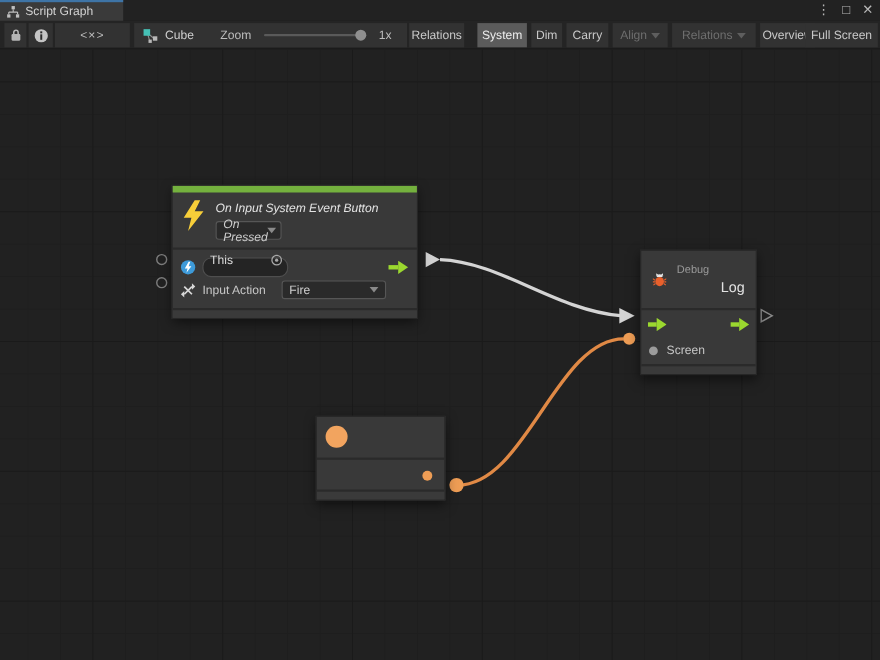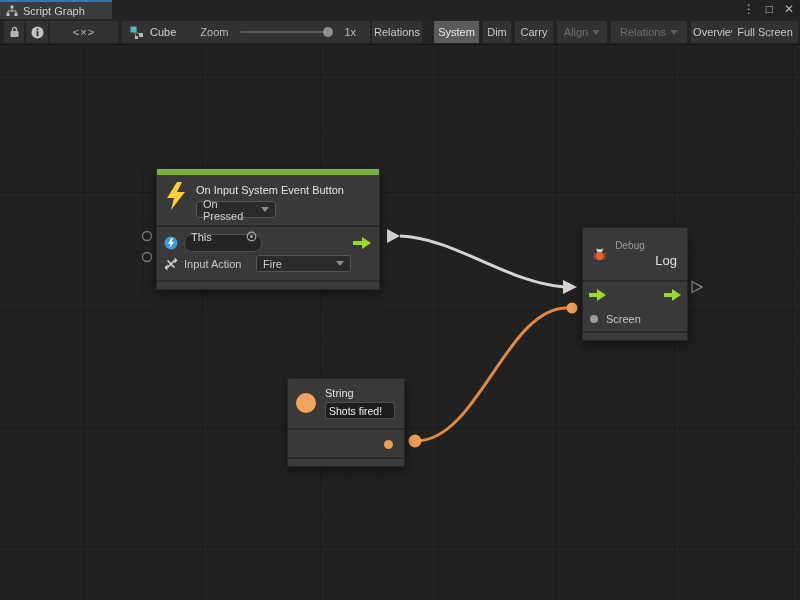--- a/index.html
+++ b/index.html
@@ -60,25 +60,25 @@
 
   
   .node { position:absolute; z-index:2; background:#393939; border:1px solid #262626;
     box-shadow:0 4px 10px rgba(0,0,0,0.5); }
   .node-footer { height:9px; border-top:2px solid #2a2a2a; background:#3a3a3a; }
   .node-body { border-top:2px solid #2a2a2a; }
 
   
   .node-event { left:156px; top:123px; width:224px; }
   .event-colorbar { height:6px; }
-  .event-header { display:flex; gap:8px; padding:6px 8px 7px 7px; align-items:flex-start; }
+  .event-header { display:flex; gap:8px; padding:6px 8px 7px 7px; align-items:flex-start;font-style:italic; }
   .event-title { color:#e3e3e3; font-size:11px; padding-top:3px; white-space:nowrap; }
   .dropdown { display:flex; align-items:center; justify-content:space-between; background:#2a2a2a;
     border:1px solid #565656; border-radius:3px; height:17px; padding:0 6px; color:#cfcfcf; }
-  .event-dropdown { width:80px; margin-top:5px; }
+  .event-dropdown { width:60px; margin-top:5px; }
   .event-row { display:flex; align-items:center; gap:6px; height:21px; padding:0 8px 0 7px; }
   .event-rows { padding:5px 0 6px 0; }
   .this-field { display:flex; align-items:center; justify-content:space-between; width:78px; height:18px;
     background:#242424; border:1px solid #4e4e4e; border-radius:8px; padding:0 4px 12px 6px; color:#dcdcdc; }
   .row-label { color:#c6c6c6; width:66px; }
   .fire-dropdown { width:95px; }
   .spacer { flex:1; }
 
   
   .node-debug { left:582px; top:182px; width:106px; }
@@ -280,24 +280,20 @@
           <span class="port-dot-gray"></span>
           <span class="message-label">Screen</span>
         </div>
       </div>
       <div class="node-footer"></div>
     </div>
 
     <div class="node node-string">
       <div class="string-header">
         <span class="string-icon"></span>
-        <div>
-          <div class="string-title">String</div>
-          <div class="string-input">Shots fired!</div>
-        </div>
       </div>
       <div class="node-body string-row">
         <span class="port-dot-orange"></span>
       </div>
       <div class="node-footer"></div>
     </div>
 
   </div>
 </div>
 

